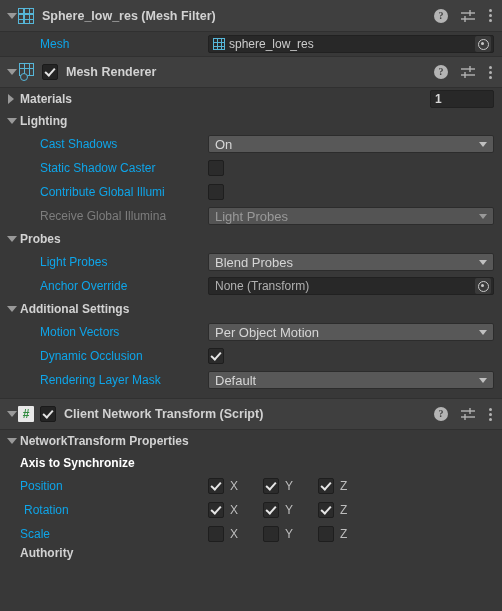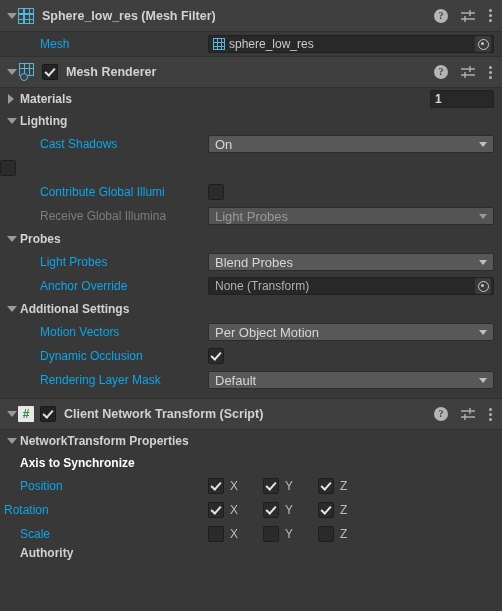--- a/index.html
+++ b/index.html
@@ -392,20 +392,21 @@
 
     <div class="row">
       <div class="row-label">Cast Shadows</div>
       <div class="dropdown">
         <span class="dtext">On</span>
         <span class="dd-arrow"></span>
       </div>
     </div>
 
     <div class="row">
+      <div class="row-label">Static Shadow Caster</div>
       <div class="cbox"></div>
     </div>
 
     <div class="row">
       <div class="row-label">Contribute Global Illumi</div>
       <div class="cbox"></div>
     </div>
 
     <div class="row">
       <div class="row-label disabled">Receive Global Illumina</div>
@@ -511,21 +512,21 @@
         <div class="cbox checked"></div>
         <span class="axl">Y</span>
       </div>
       <div class="axis-group">
         <div class="cbox checked"></div>
         <span class="axl">Z</span>
       </div>
     </div>
 
     <div class="row">
-      <div class="row-label" style="padding-left:4px">Rotation</div>
+      <div class="row-label" style="padding-left:24px">Rotation</div>
       <div class="axis-group">
         <div class="cbox checked"></div>
         <span class="axl">X</span>
       </div>
       <div class="axis-group">
         <div class="cbox checked"></div>
         <span class="axl">Y</span>
       </div>
       <div class="axis-group">
         <div class="cbox checked"></div>

